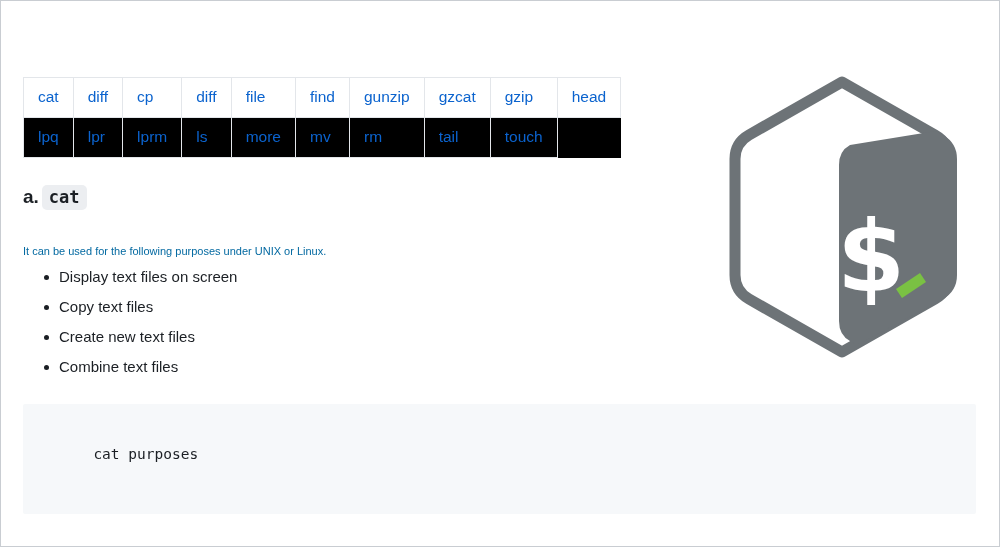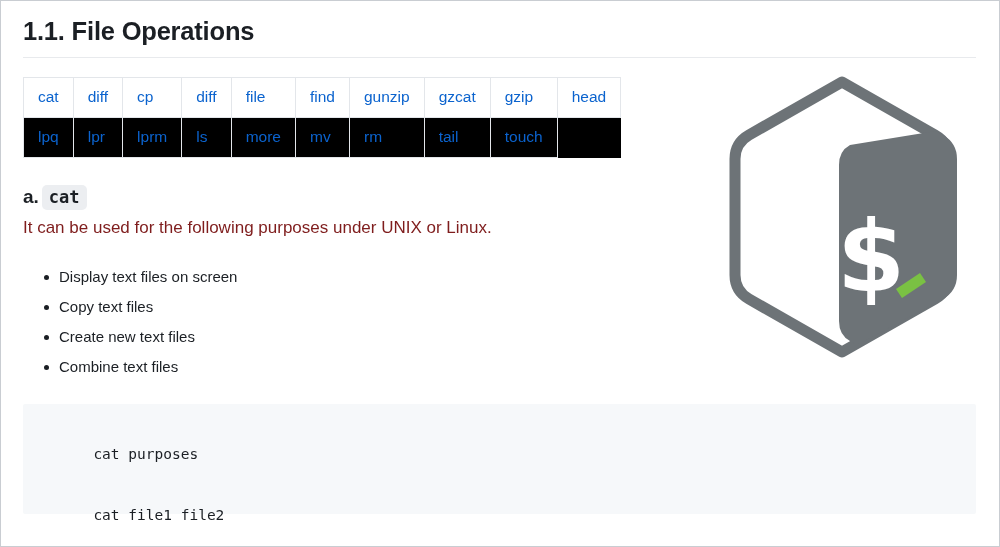--- a/index.html
+++ b/index.html
@@ -98,23 +98,23 @@
     border-radius: 5px;
     padding: 2px 7px 3px 7px;
     color: #1b1f24;
     margin-left: 3px;
   }
 
   
   #intro-paragraph {
     position: absolute;
     left: 22px;
-    top: 214px;
-    font-size: 17px;
-    color: #7f1d1d;
+    top: 238px;
+    font-size: 11px;
+    color: #0369a1;
     line-height: 25px;
     white-space: nowrap;
   }
 
   
   #purpose-list {
     position: absolute;
     left: 22px;
     top: 266px;
     margin: 0;
@@ -161,24 +161,20 @@
     white-space: pre;
   }
   #code-block .op { color: #b3254a; }
   #code-block .comment { color: #aeb4bb; }
 </style>
 </head>
 <body>
 
 <div id="page">
 
-  <div id="title-block">
-    <h1 id="page-title">1.1. File Operations</h1>
-    <div id="title-rule"></div>
-  </div>
 
   <table id="cmd-table">
     <tbody>
       <tr>
         <td><span>cat</span></td>
         <td><span>diff</span></td>
         <td><span>cp</span></td>
         <td><span>diff</span></td>
         <td><span>file</span></td>
         <td><span>find</span></td>
@@ -228,21 +224,18 @@
     <li>Copy text files</li>
     <li>Create new text files</li>
     <li>Combine text files</li>
   </ul>
 
   <div id="code-block">
     <div class="line">
       <span>cat purposes</span><span class="op"></span><span></span><span class="op"></span><span></span><span class="comment"></span>
     </div>
     <div class="line">
-      <span>cat file1 file2</span><span class="op"></span><span></span><span class="op"></span><span></span><span class="comment"></span>
-    </div>
-    <div class="line">
       <span class="op"></span><span></span><span class="comment"></span>
     </div>
 
   </div>
 
 </div>
 
 </body></html>

